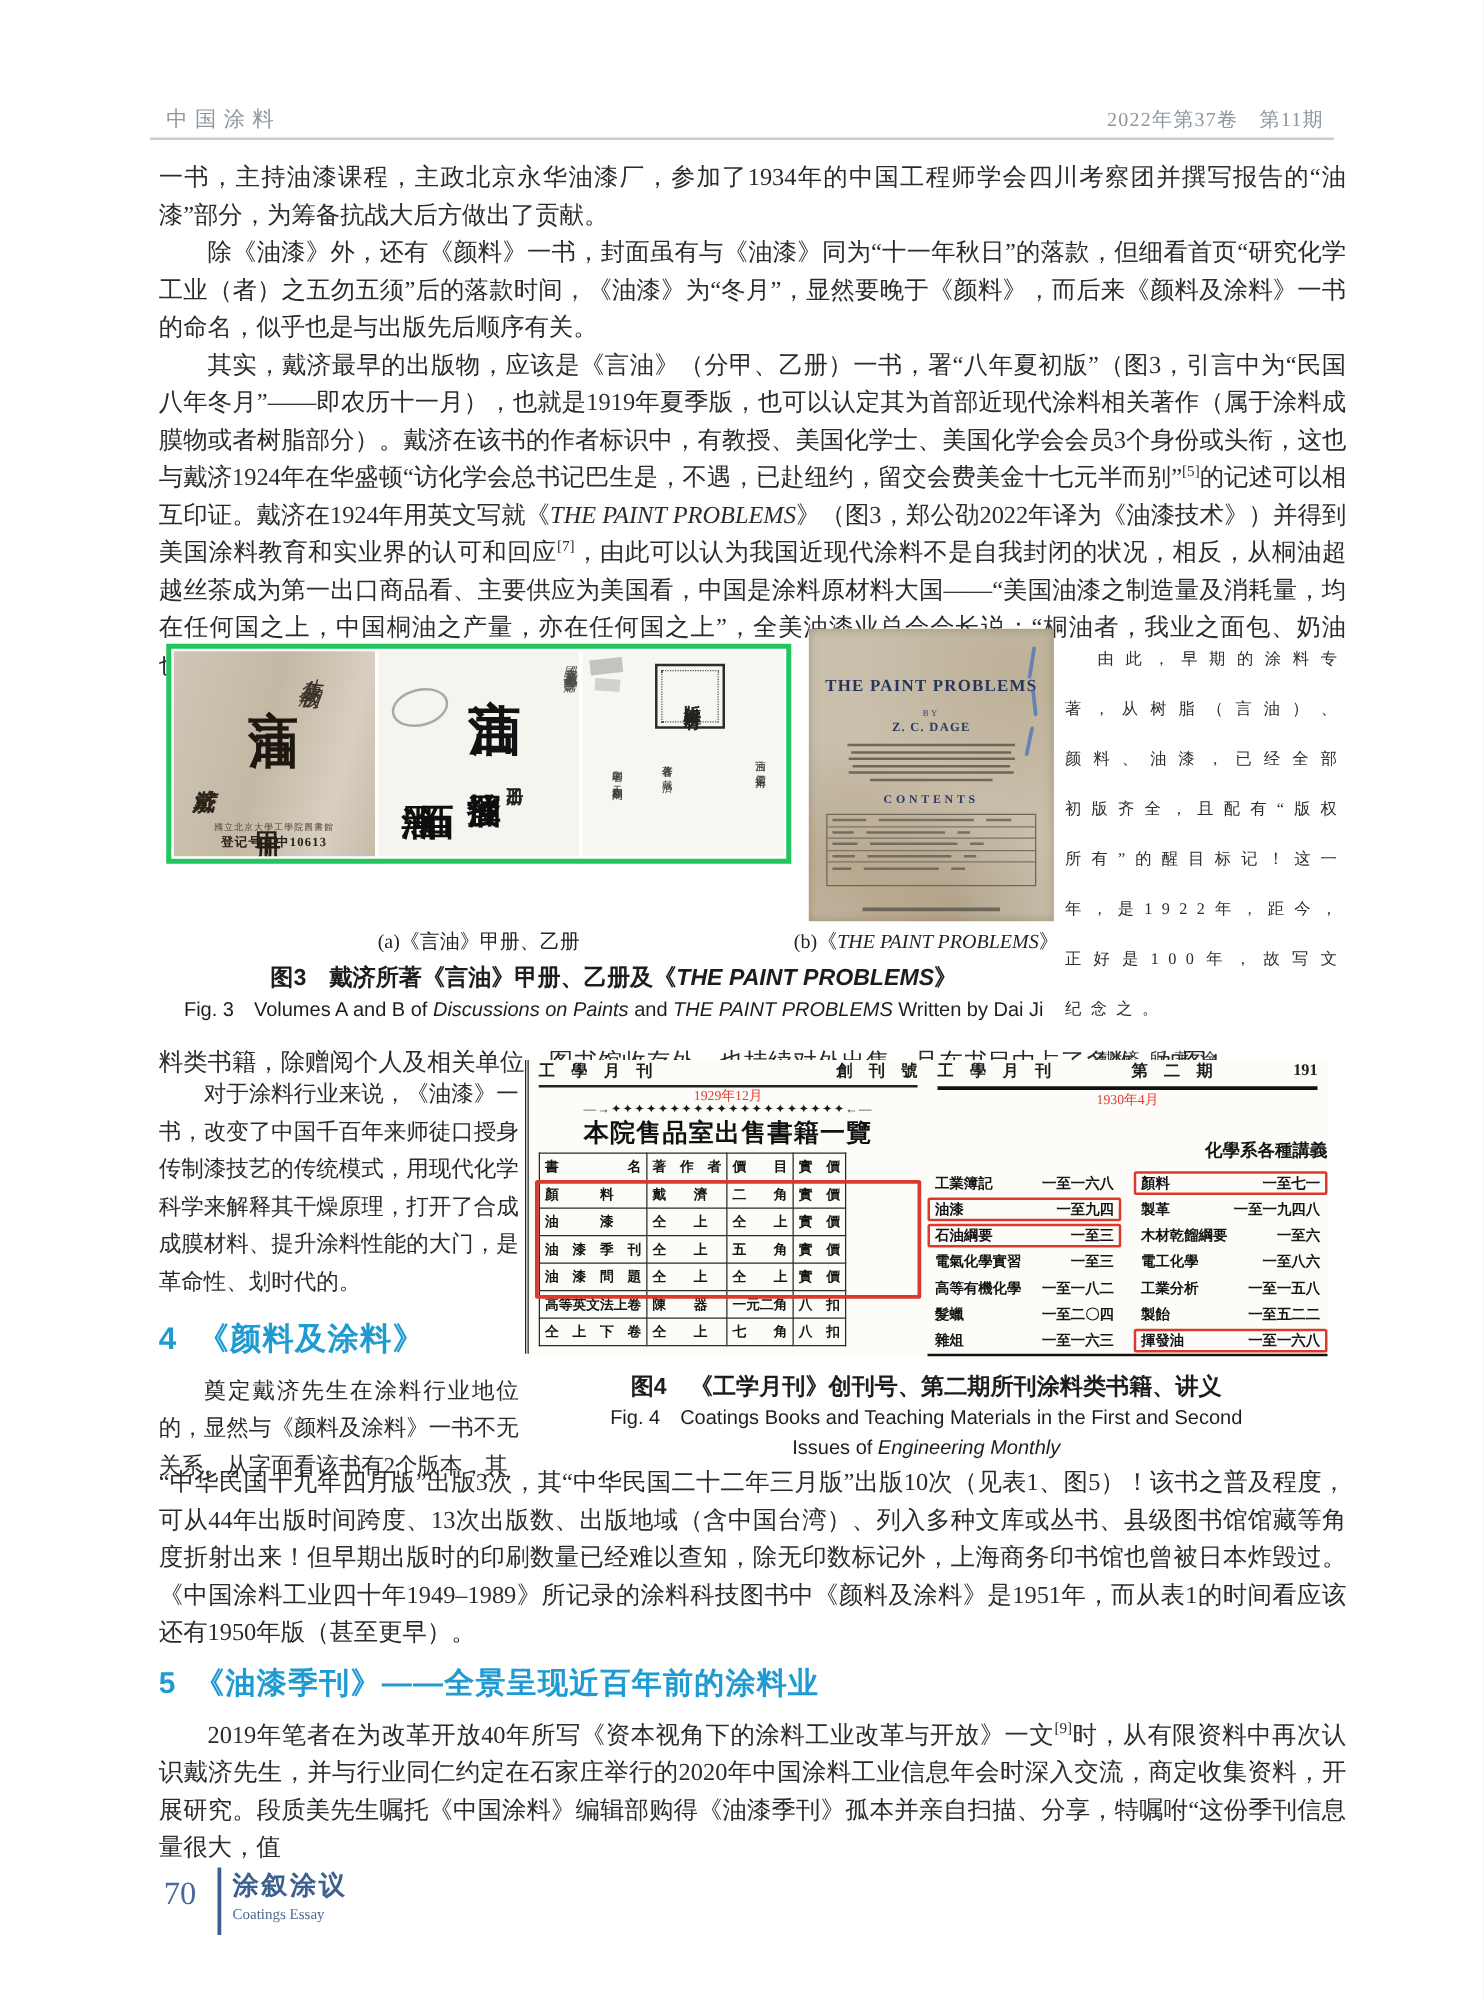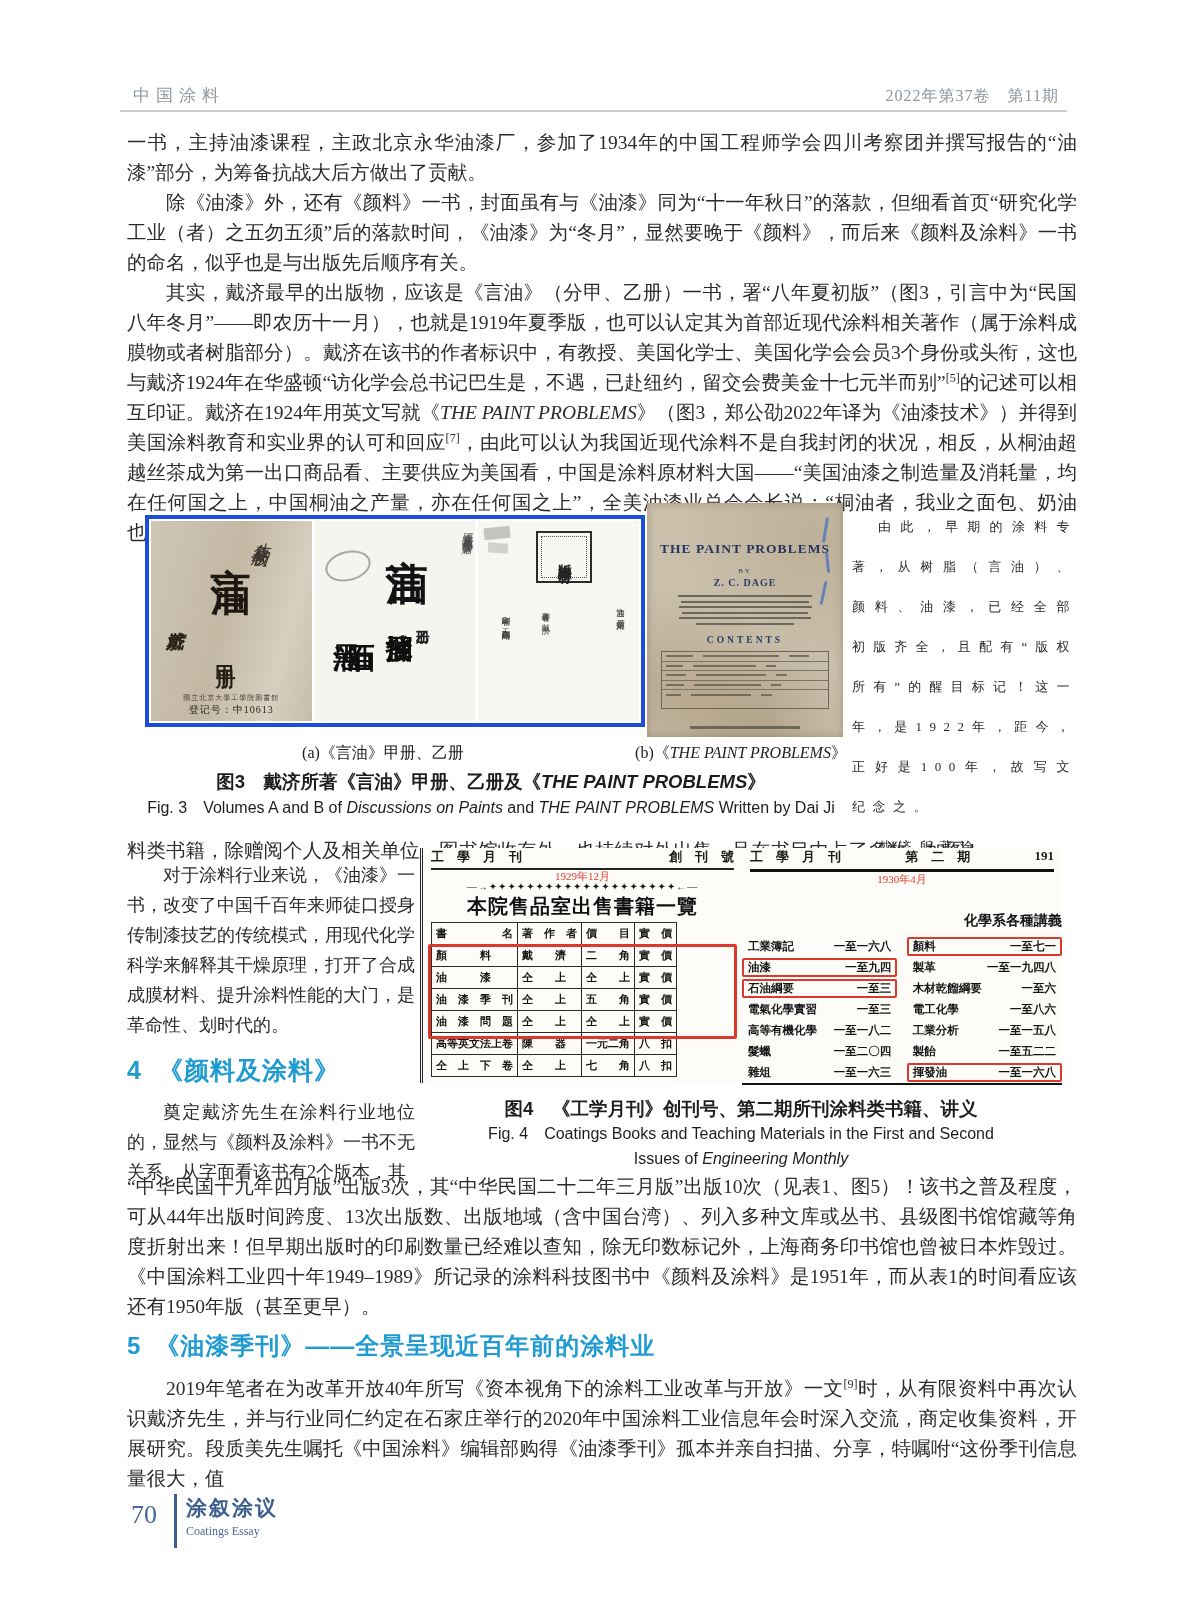--- a/index.html
+++ b/index.html
@@ -18,33 +18,33 @@
   .hdr-r { right:128px; top:86px; font-size:16px; color:#8e979e; letter-spacing:1px; }
   .hdr-rule { left:120px; right:120px; top:110px; border-top:2px solid #c9cdd1; }
 
   
   .body1 { left:127px; top:128px; width:950px; }
   .para { font-size:19.5px; line-height:30px; text-align:justify; text-indent:2em; }
   .para.noind { text-indent:0; }
 
   
   .fig3row { left:127px; top:503px; width:950px; height:335px; }
-  .fig3a { left:18px; top:12px; width:500px; height:212px; border:4px solid #1d4ed8;
+  .fig3a { left:6px; top:12px; width:500px; height:176px; border:4px solid #22c55e;
            background:#fff; display:flex; gap:3px; padding:2px; }
   .panel { flex:1; position:relative; overflow:hidden; }
   .p1 { background:linear-gradient(105deg,#cfc6b6 0%,#c3b8a4 45%,#d8cfc0 78%,#c7bcaa 100%); }
   .p2 { background:#f6f4ee; }
   .p3 { background:#f8f6f1; }
   .vert { writing-mode:vertical-rl; text-orientation:upright; }
   .p1-edition { right:38px; top:8px; font-size:17px; color:#3a332c; transform:rotate(6deg); font-style:italic; letter-spacing:2px; }
   .p1-big { left:52px; top:14px; font-size:40px; font-weight:bold; color:#1c1710; letter-spacing:8px; }
   .p1-vol { left:62px; top:128px; font-size:20px; font-weight:bold; color:#241e15; letter-spacing:4px; }
   .p1-sig { left:12px; top:96px; font-size:18px; font-weight:bold; color:#2a241b; font-style:italic; }
   .p1-lib { left:0; right:0; bottom:18px; text-align:center; font-size:7px; color:#4a443b; letter-spacing:1px; }
-  .p1-reg { left:0; right:0; bottom:4px; text-align:center; font-size:10px; color:#26211a; letter-spacing:1px; }
+  .p1-reg { left:0; right:0; bottom:4px; text-align:center; font-size:10px; color:#26211a; letter-spacing:1px;font-weight:bold; }
   .p2-stamp { left:10px; top:30px; width:46px; height:30px; border:2px solid #8d8d96; border-radius:50%; transform:rotate(-14deg); opacity:.75; }
   .p2-big { left:64px; top:4px; font-size:42px; font-weight:bold; letter-spacing:4px; color:#121212; }
   .p2-note { right:2px; top:4px; font-size:10px; color:#4c4c4c; letter-spacing:1px; font-style:italic; }
   .p2-vol { right:44px; top:98px; font-size:14px; font-weight:bold; color:#222; }
   .p2-w1 { right:58px; top:92px; font-size:27px; font-weight:bold; color:#0e0e0e; }
   .p2-w2 { right:96px; top:102px; font-size:27px; font-weight:bold; color:#0e0e0e; }
   .p2-w3 { left:14px; top:102px; font-size:27px; font-weight:bold; color:#0e0e0e; }
   .p3-smudge1 { left:6px; top:6px; width:26px; height:12px; background:#8f8f8f; opacity:.5; transform:rotate(-6deg); }
   .p3-smudge2 { left:10px; top:22px; width:20px; height:10px; background:#9a9a9a; opacity:.4; transform:rotate(4deg); }
   .p3-stampbox { left:58px; top:10px; width:56px; height:52px; border:2px solid #2c2c2c; padding:3px; }

